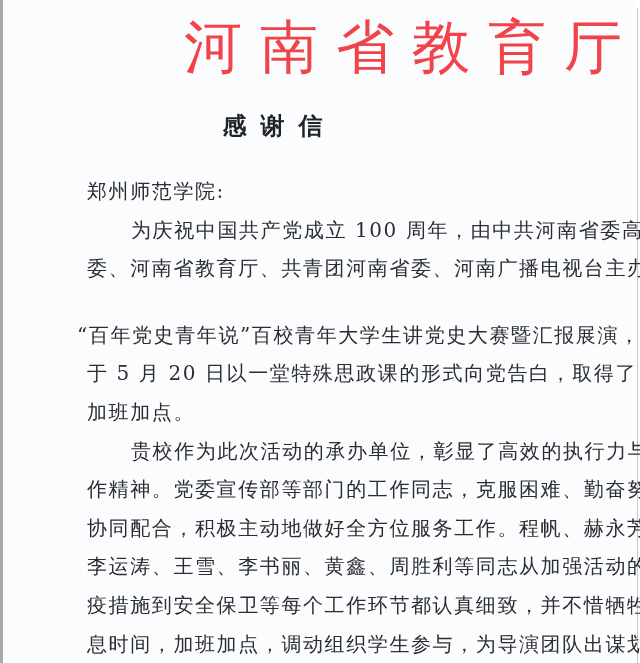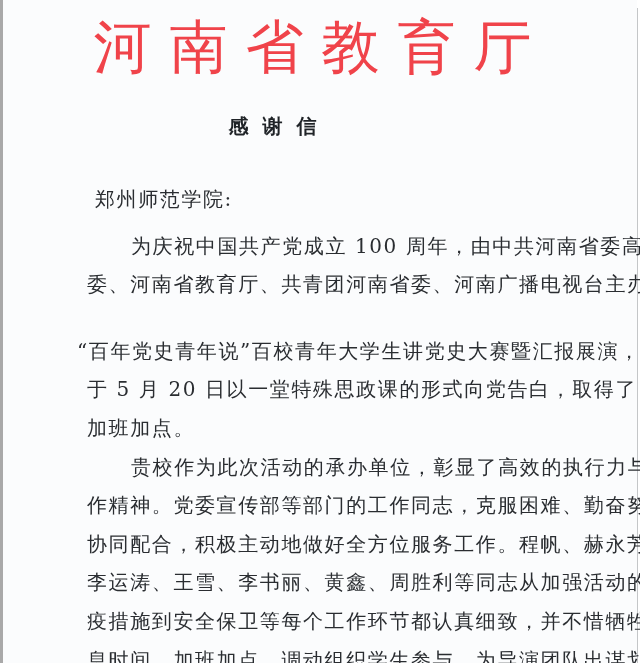--- a/index.html
+++ b/index.html
@@ -44,58 +44,58 @@
     top: 0;
     width: 2px;
     height: 663px;
     background: #ffffff;
   }
   .letterhead {
     position: absolute;
     left: 0;
     top: 12px;
     width: 640px;
-    text-align: center;
+    text-align: right;
     font-size: 58px;
     line-height: 70px;
     letter-spacing: 18px;
     color: #f0434a;
     font-family: "DejaVu Serif", "Liberation Serif", serif;
     font-weight: normal;
     padding-left: 3px;
     box-sizing: border-box;
   }
   .doc-title {
     position: absolute;
     left: 0;
     top: 110px;
     width: 545px;
     text-align: center;
-    font-size: 20px;
+    font-size: 24px;
     line-height: 32px;
     letter-spacing: 14px;
     padding-left: 14px;
     box-sizing: border-box;
     color: #1f2327;
     font-weight: bold;
   }
   .body-text {
     position: absolute;
     left: 87px;
     top: 172px;
     width: 475px;
     font-size: 20px;
     line-height: 38.6px;
     color: #2a2d31;
     letter-spacing: 1.6px;
     text-align: justify;
   }
   .salutation {
     display: block;
-    margin: 8px;
+    margin: 0;
     white-space: nowrap;
   }
   .line {
     display: block;
     white-space: nowrap;
   }
   .indent {
     padding-left: 44px;
   }
 </style>

